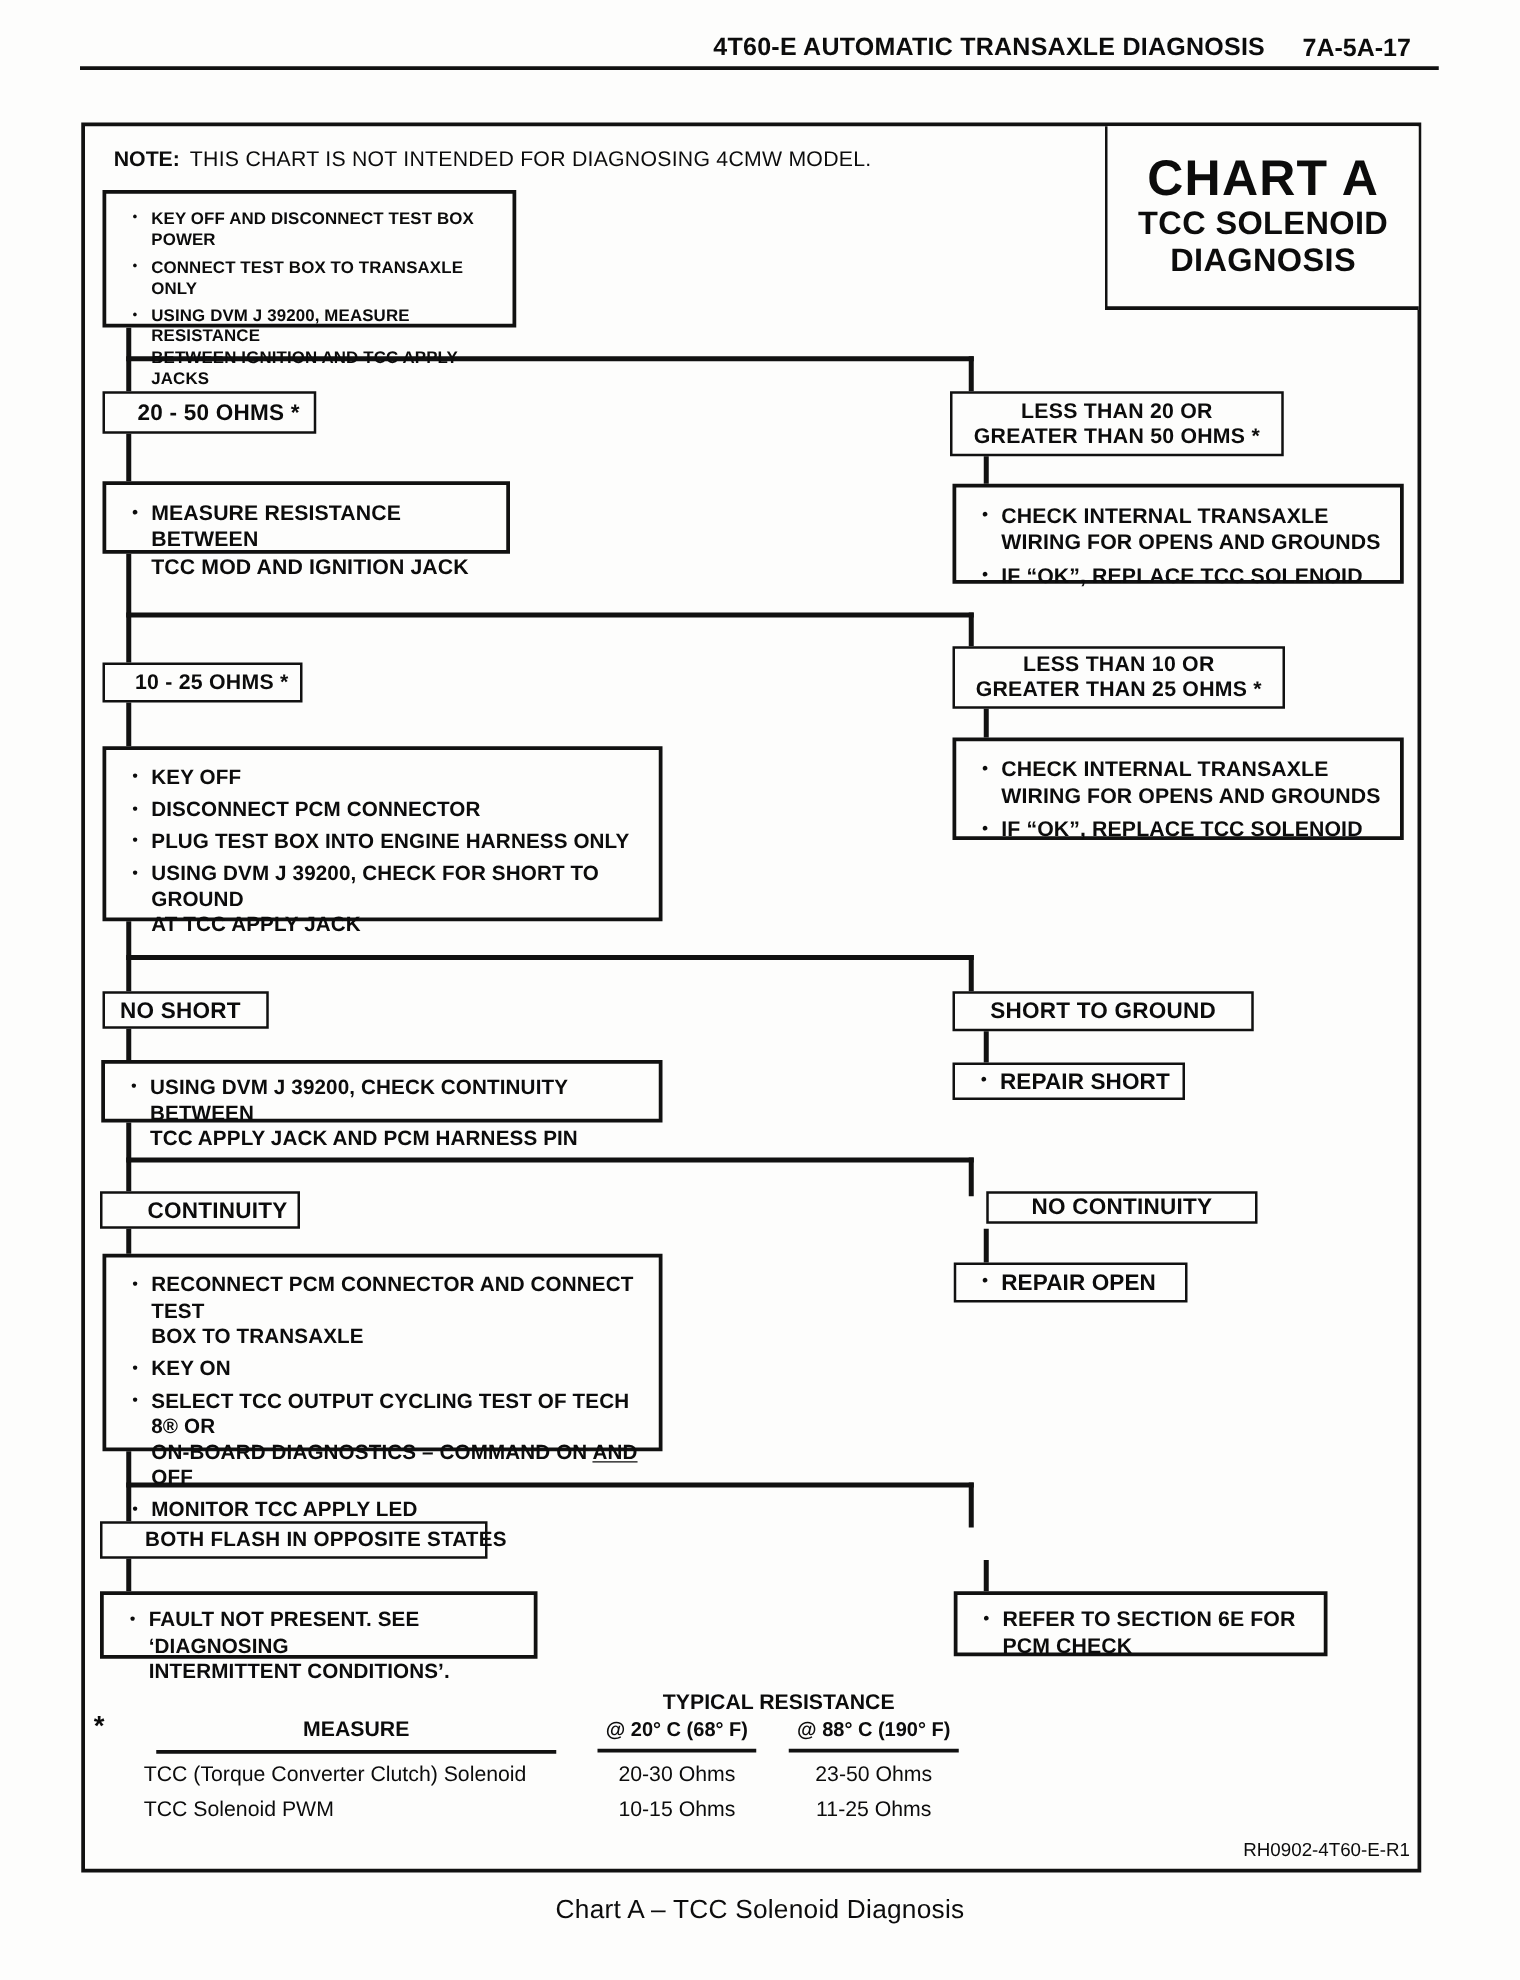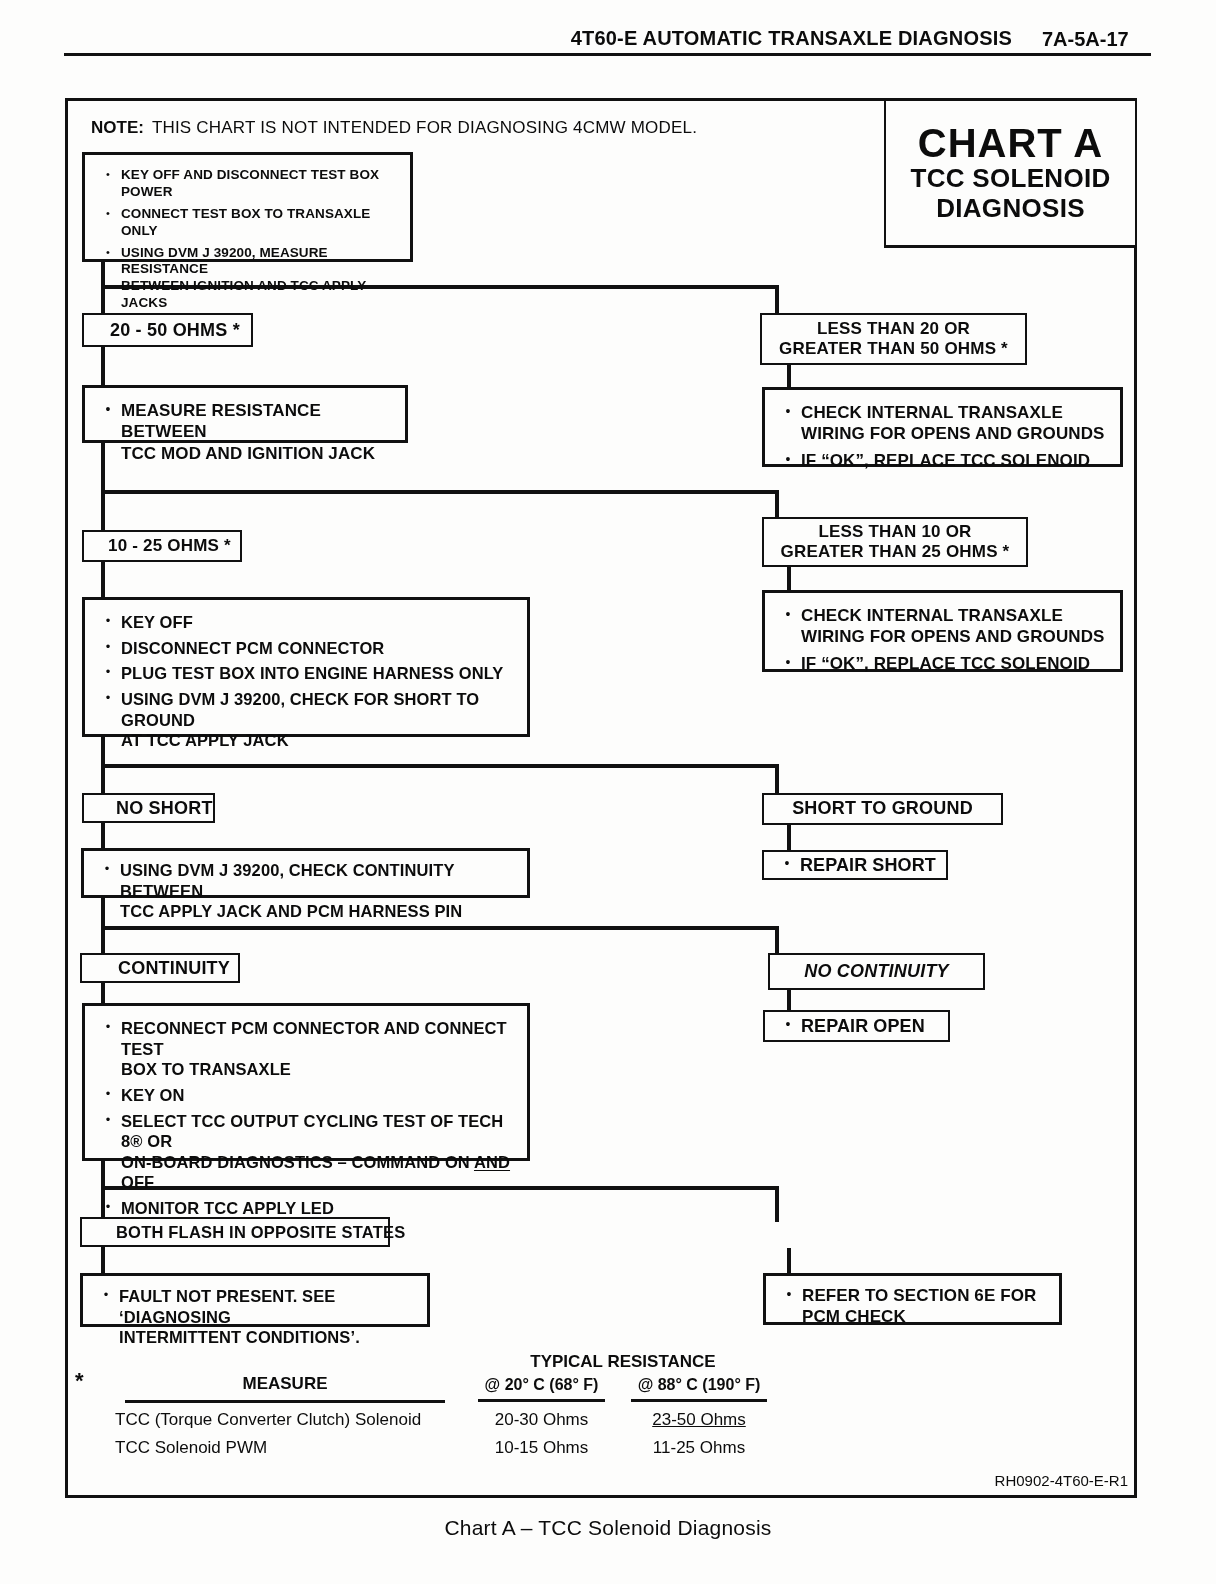--- a/index.html
+++ b/index.html
@@ -143,21 +143,21 @@
         <span class="dot">•</span>
         <span class="txt">PLUG TEST BOX INTO ENGINE HARNESS ONLY</span>
       </div>
     <div class="item">
         <span class="dot">•</span>
         <span class="txt">USING DVM J 39200, CHECK FOR SHORT TO GROUND
 AT TCC APPLY JACK</span>
       </div>
   </div>
 
-  <div class="lbox" style="left:82px;top:793px;width:133px;height:30px;padding-left:32px;">
+  <div class="lbox" style="left:82px;top:793px;width:133px;height:30px;padding-left:12px;">
       <span>NO SHORT</span>
     </div>
 
   <div class="bbox fs16" style="left:81px;top:848px;width:449px;height:50px;padding-top:4px;">
     <div class="item">
         <span class="dot">•</span>
         <span class="txt">USING DVM J 39200, CHECK CONTINUITY BETWEEN
 TCC APPLY JACK AND PCM HARNESS PIN</span>
       </div>
   </div>
@@ -231,21 +231,21 @@
 
   <div class="lbox center" style="left:762px;top:793px;width:241px;height:32px;"><span style="width:100%;text-align:center;display:inline-block;">SHORT TO GROUND</span></div>
 
   <div class="bbox fs18" style="left:762px;top:850px;width:186px;height:30px;padding-top:2px;border-width:2px;">
     <div class="item" style="margin:0;">
         <span class="dot">•</span>
         <span class="txt">REPAIR SHORT</span>
       </div>
   </div>
 
-  <div class="lbox center" style="left:768px;top:953px;width:217px;height:37px;font-style:italic;"><span style="width:100%;text-align:center;display:inline-block;">NO CONTINUITY</span></div>
+  <div class="lbox center" style="left:789px;top:953px;width:217px;height:26px;"><span style="width:100%;text-align:center;display:inline-block;">NO CONTINUITY</span></div>
 
   <div class="bbox fs18" style="left:763px;top:1010px;width:187px;height:32px;padding-top:3px;border-width:2px;">
     <div class="item" style="margin:0;">
         <span class="dot">•</span>
         <span class="txt">REPAIR OPEN</span>
       </div>
   </div>
 
 
   <div class="bbox fs17" style="left:763px;top:1273px;width:299px;height:52px;padding-top:4px;">
@@ -257,21 +257,21 @@
   </div>
 
   <div class="t-ast">*</div>
   <div class="t-solhead">MEASURE</div>
   <div class="t-typ">TYPICAL RESISTANCE</div>
   <div class="t-c2h">@ 20° C (68° F)</div>
   <div class="t-c3h">@ 88° C (190° F)</div>
 
   <div class="t-cell" style="left:115px;top:1410px;width:330px;">TCC (Torque Converter Clutch) Solenoid</div>
   <div class="t-cell t-center" style="left:478px;top:1410px;width:127px;">20-30 Ohms</div>
-  <div class="t-cell t-center" style="left:631px;top:1410px;width:136px;text-decoration:underline;">23-50 Ohms</div>
+  <div class="t-cell t-center" style="left:631px;top:1410px;width:136px;">23-50 Ohms</div>
 
   <div class="t-cell" style="left:115px;top:1438px;width:330px;">TCC Solenoid PWM</div>
   <div class="t-cell t-center" style="left:478px;top:1438px;width:127px;">10-15 Ohms</div>
   <div class="t-cell t-center" style="left:631px;top:1438px;width:136px;">11-25 Ohms</div>
 
   <div class="doc-code">RH0902-4T60-E-R1</div>
   <div class="caption">Chart A – TCC Solenoid Diagnosis</div>
 
 </div>
 

